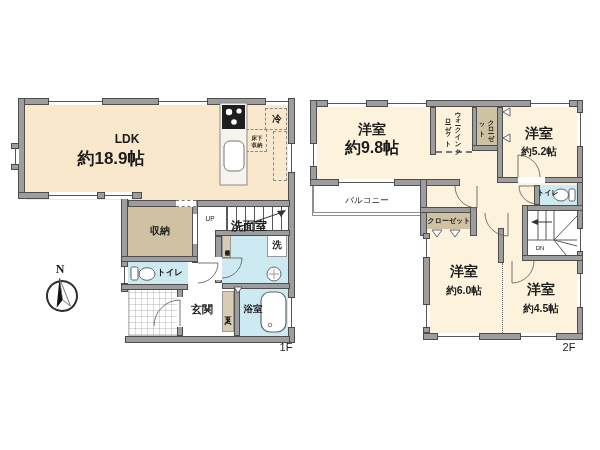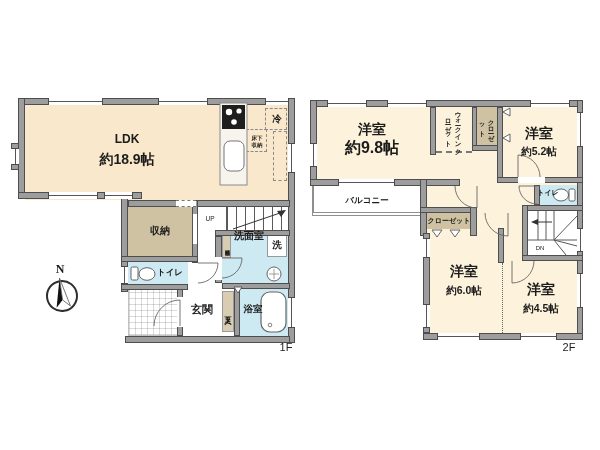--- a/index.html
+++ b/index.html
@@ -200,42 +200,42 @@
     </g>
 
     <g transform="rotate(-8 62 296)">
       <circle cx="62" cy="296" r="15" fill="#fff" stroke="#2e2e2e" stroke-width="2"></circle>
       <polygon points="62,278 55,307 62,300" fill="#111"></polygon>
       <polygon points="62,278 69,307 62,300" fill="#fff" stroke="#444" stroke-width="0.7"></polygon>
     </g>
   </svg>
 
   <div class="lbl" style="left:127px;top:140px;font-size:12px">LDK</div>
-  <div class="lbl" style="left:127px;top:159px;font-size:14px">約18.9帖</div>
+  <div class="lbl" style="left:111px;top:159px;font-size:17px">約18.9帖</div>
   <div class="lbl" style="left:160px;top:231px;font-size:10px">収納</div>
   <div class="lbl" style="left:170px;top:273px;font-size:8.5px">トイレ</div>
   <div class="lbl" style="left:202px;top:309px;font-size:11px">玄関</div>
   <div class="lbl vlbl" style="left:228px;top:311px;font-size:7px;height:36px">下足入</div>
   <div class="lbl" style="left:253px;top:309px;font-size:9.5px">浴室</div>
-  <div class="lbl" style="left:249px;top:236px;font-size:10px">洗面室</div>
+  <div class="lbl" style="left:249px;top:227px;font-size:12px">洗面室</div>
   <div class="lbl" style="left:277px;top:245px;font-size:9.5px">洗</div>
   <div class="lbl" style="left:257px;top:141px;font-size:5.5px;line-height:6.5px;white-space:normal;width:13px;word-break:break-all">床下収納</div>
   <div class="lbl" style="left:277px;top:119px;font-size:9.5px">冷</div>
   <div class="lbl vlbl" style="left:227px;top:246px;font-size:5px;height:22px;line-height:5px">可動棚</div>
   <div class="lbl" style="left:210px;top:219px;font-size:6.5px;font-weight:400">UP</div>
   <div class="lbl" style="left:286px;top:347px;font-size:11px;font-weight:400">1F</div>
   <div class="lbl" style="left:60px;top:270px;font-size:12px;font-family:'Liberation Serif',serif">N</div>
 
   <div class="lbl" style="left:372px;top:129px;font-size:14px">洋室</div>
   <div class="lbl" style="left:372px;top:148px;font-size:16px">約9.8帖</div>
   <div class="lbl" style="left:539px;top:133px;font-size:14px">洋室</div>
   <div class="lbl" style="left:539px;top:151px;font-size:10.5px">約5.2帖</div>
   <div class="lbl vlbl" style="left:453px;top:129px;font-size:6.5px;height:48px;line-height:10px">ウォークインクローゼット</div>
   <div class="lbl vlbl" style="left:487px;top:126px;font-size:6.5px;height:26px;line-height:9px">クローゼット</div>
-  <div class="lbl" style="left:367px;top:201px;font-size:8.5px;font-weight:700">バルコニー</div>
+  <div class="lbl" style="left:367px;top:201px;font-size:8.5px;font-weight:400">バルコニー</div>
   <div class="lbl" style="left:548px;top:193px;font-size:7px">トイレ</div>
   <div class="lbl" style="left:449px;top:221px;font-size:7px">クローゼット</div>
   <div class="lbl" style="left:464px;top:271px;font-size:14px">洋室</div>
   <div class="lbl" style="left:464px;top:290px;font-size:10.5px">約6.0帖</div>
   <div class="lbl" style="left:541px;top:289px;font-size:14px">洋室</div>
   <div class="lbl" style="left:541px;top:308px;font-size:10.5px">約4.5帖</div>
   <div class="lbl" style="left:540px;top:248px;font-size:6px;font-weight:400">DN</div>
   <div class="lbl" style="left:569px;top:347px;font-size:11px;font-weight:400">2F</div>
 
 </div>

